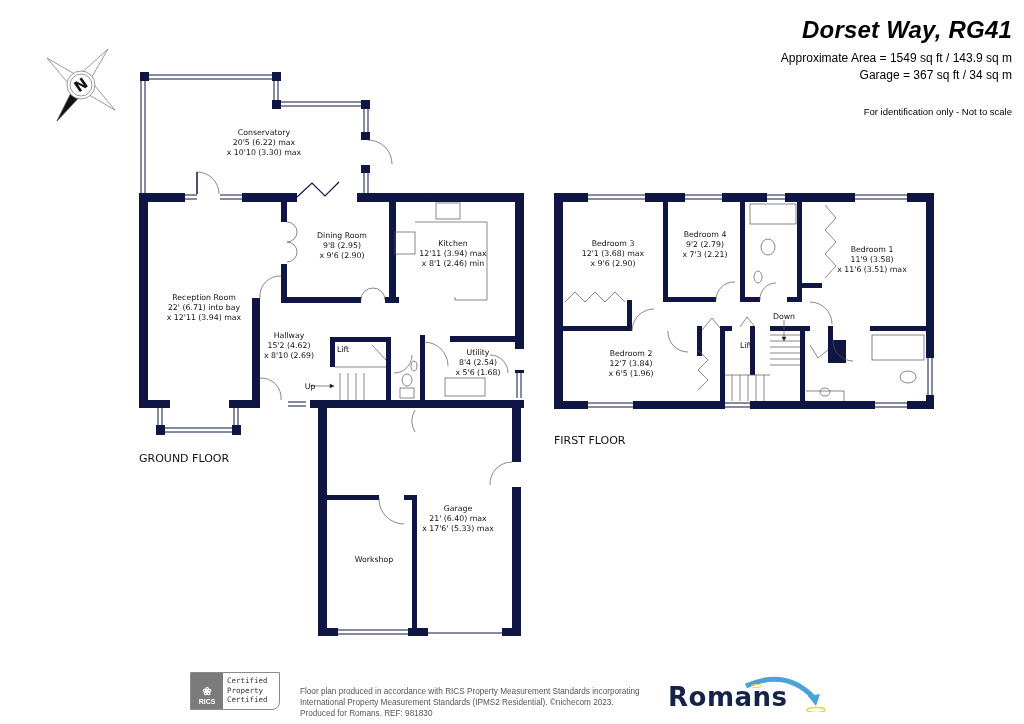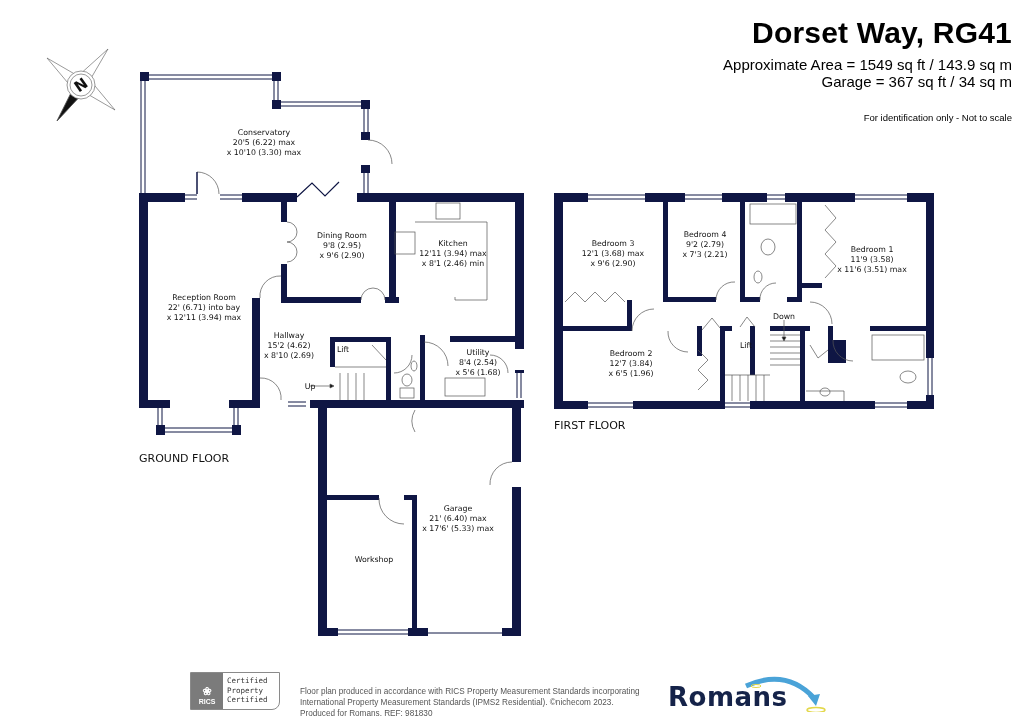--- a/index.html
+++ b/index.html
@@ -1,19 +1,19 @@
 <!DOCTYPE html>
 <html><head>
 <meta charset="utf-8">
 <style>
   html,body{margin:0;padding:0;background:#fff;}
   body{width:1024px;height:724px;position:relative;overflow:hidden;font-family:"Liberation Sans",sans-serif;color:#000;}
   .hdr{position:absolute;right:12px;top:16px;text-align:right;}
-  .hdr .title{font-size:30px;font-weight:bold;letter-spacing:0.2px;}
-  .hdr .line{font-size:15px;line-height:17px;text-align:right;}
+  .hdr .title{font-size:24px;font-weight:bold;letter-spacing:0.2px;font-style:italic;}
+  .hdr .line{font-size:12px;line-height:17px;text-align:right;}
   .hdr .note{font-size:9.5px;margin-top:22px;}
   svg.plan{position:absolute;left:0;top:0;}
   .room{font-family:"DejaVu Sans",sans-serif;font-size:7.8px;fill:#111;text-anchor:middle;}
   .floor-label{position:absolute;font-family:"DejaVu Sans",sans-serif;font-size:11px;color:#111;}
   .footer{position:absolute;left:190px;top:670px;width:640px;height:45px;}
   .rics{position:absolute;left:0;top:2px;width:88px;height:36px;border:1px solid #8a8a8a;border-radius:0 0 8px 0;display:flex;}
   .rics .logo{width:32px;background:#7b7b7b;color:#fff;font-size:7px;font-weight:bold;display:flex;flex-direction:column;align-items:center;justify-content:flex-end;padding-bottom:4px;}
   .rics .txt{font-family:"DejaVu Sans Mono",monospace;font-size:7.5px;line-height:9.5px;padding:3px 4px;color:#333;font-weight:normal;}
   .fine{position:absolute;left:110px;top:2px;font-size:8.2px;line-height:11px;color:#555;margin-top:14px;}
   .brand{position:absolute;left:478px;top:8px;width:160px;height:38px;}
@@ -297,21 +297,21 @@
     <text class="room" x="613" y="246"><tspan>Bedroom 3</tspan><tspan x="613" dy="10">12'1 (3.68) max</tspan><tspan x="613" dy="10">x 9'6 (2.90)</tspan></text>
     <text class="room" x="705" y="237"><tspan>Bedroom 4</tspan><tspan x="705" dy="10">9'2 (2.79)</tspan><tspan x="705" dy="10">x 7'3 (2.21)</tspan></text>
     <text class="room" x="872" y="252"><tspan>Bedroom 1</tspan><tspan x="872" dy="10">11'9 (3.58)</tspan><tspan x="872" dy="10">x 11'6 (3.51) max</tspan></text>
     <text class="room" x="631" y="356"><tspan>Bedroom 2</tspan><tspan x="631" dy="10">12'7 (3.84)</tspan><tspan x="631" dy="10">x 6'5 (1.96)</tspan></text>
     <text class="room" x="746" y="348">Lift</text>
     <text class="room" x="784" y="319">Down</text>
   </g>
 </svg>
 
 <div class="floor-label" style="left:139px;top:452px">GROUND FLOOR</div>
-<div class="floor-label" style="left:554px;top:419px">FIRST FLOOR</div>
+<div class="floor-label" style="left:554px;top:434px">FIRST FLOOR</div>
 
 <div class="footer">
   <div class="rics">
     <div class="logo">
         <span style="font-size:11px">❀</span>
         <span>RICS</span>
       </div>
     <div class="txt">
       <div>Certified</div>
       <div>Property</div>

